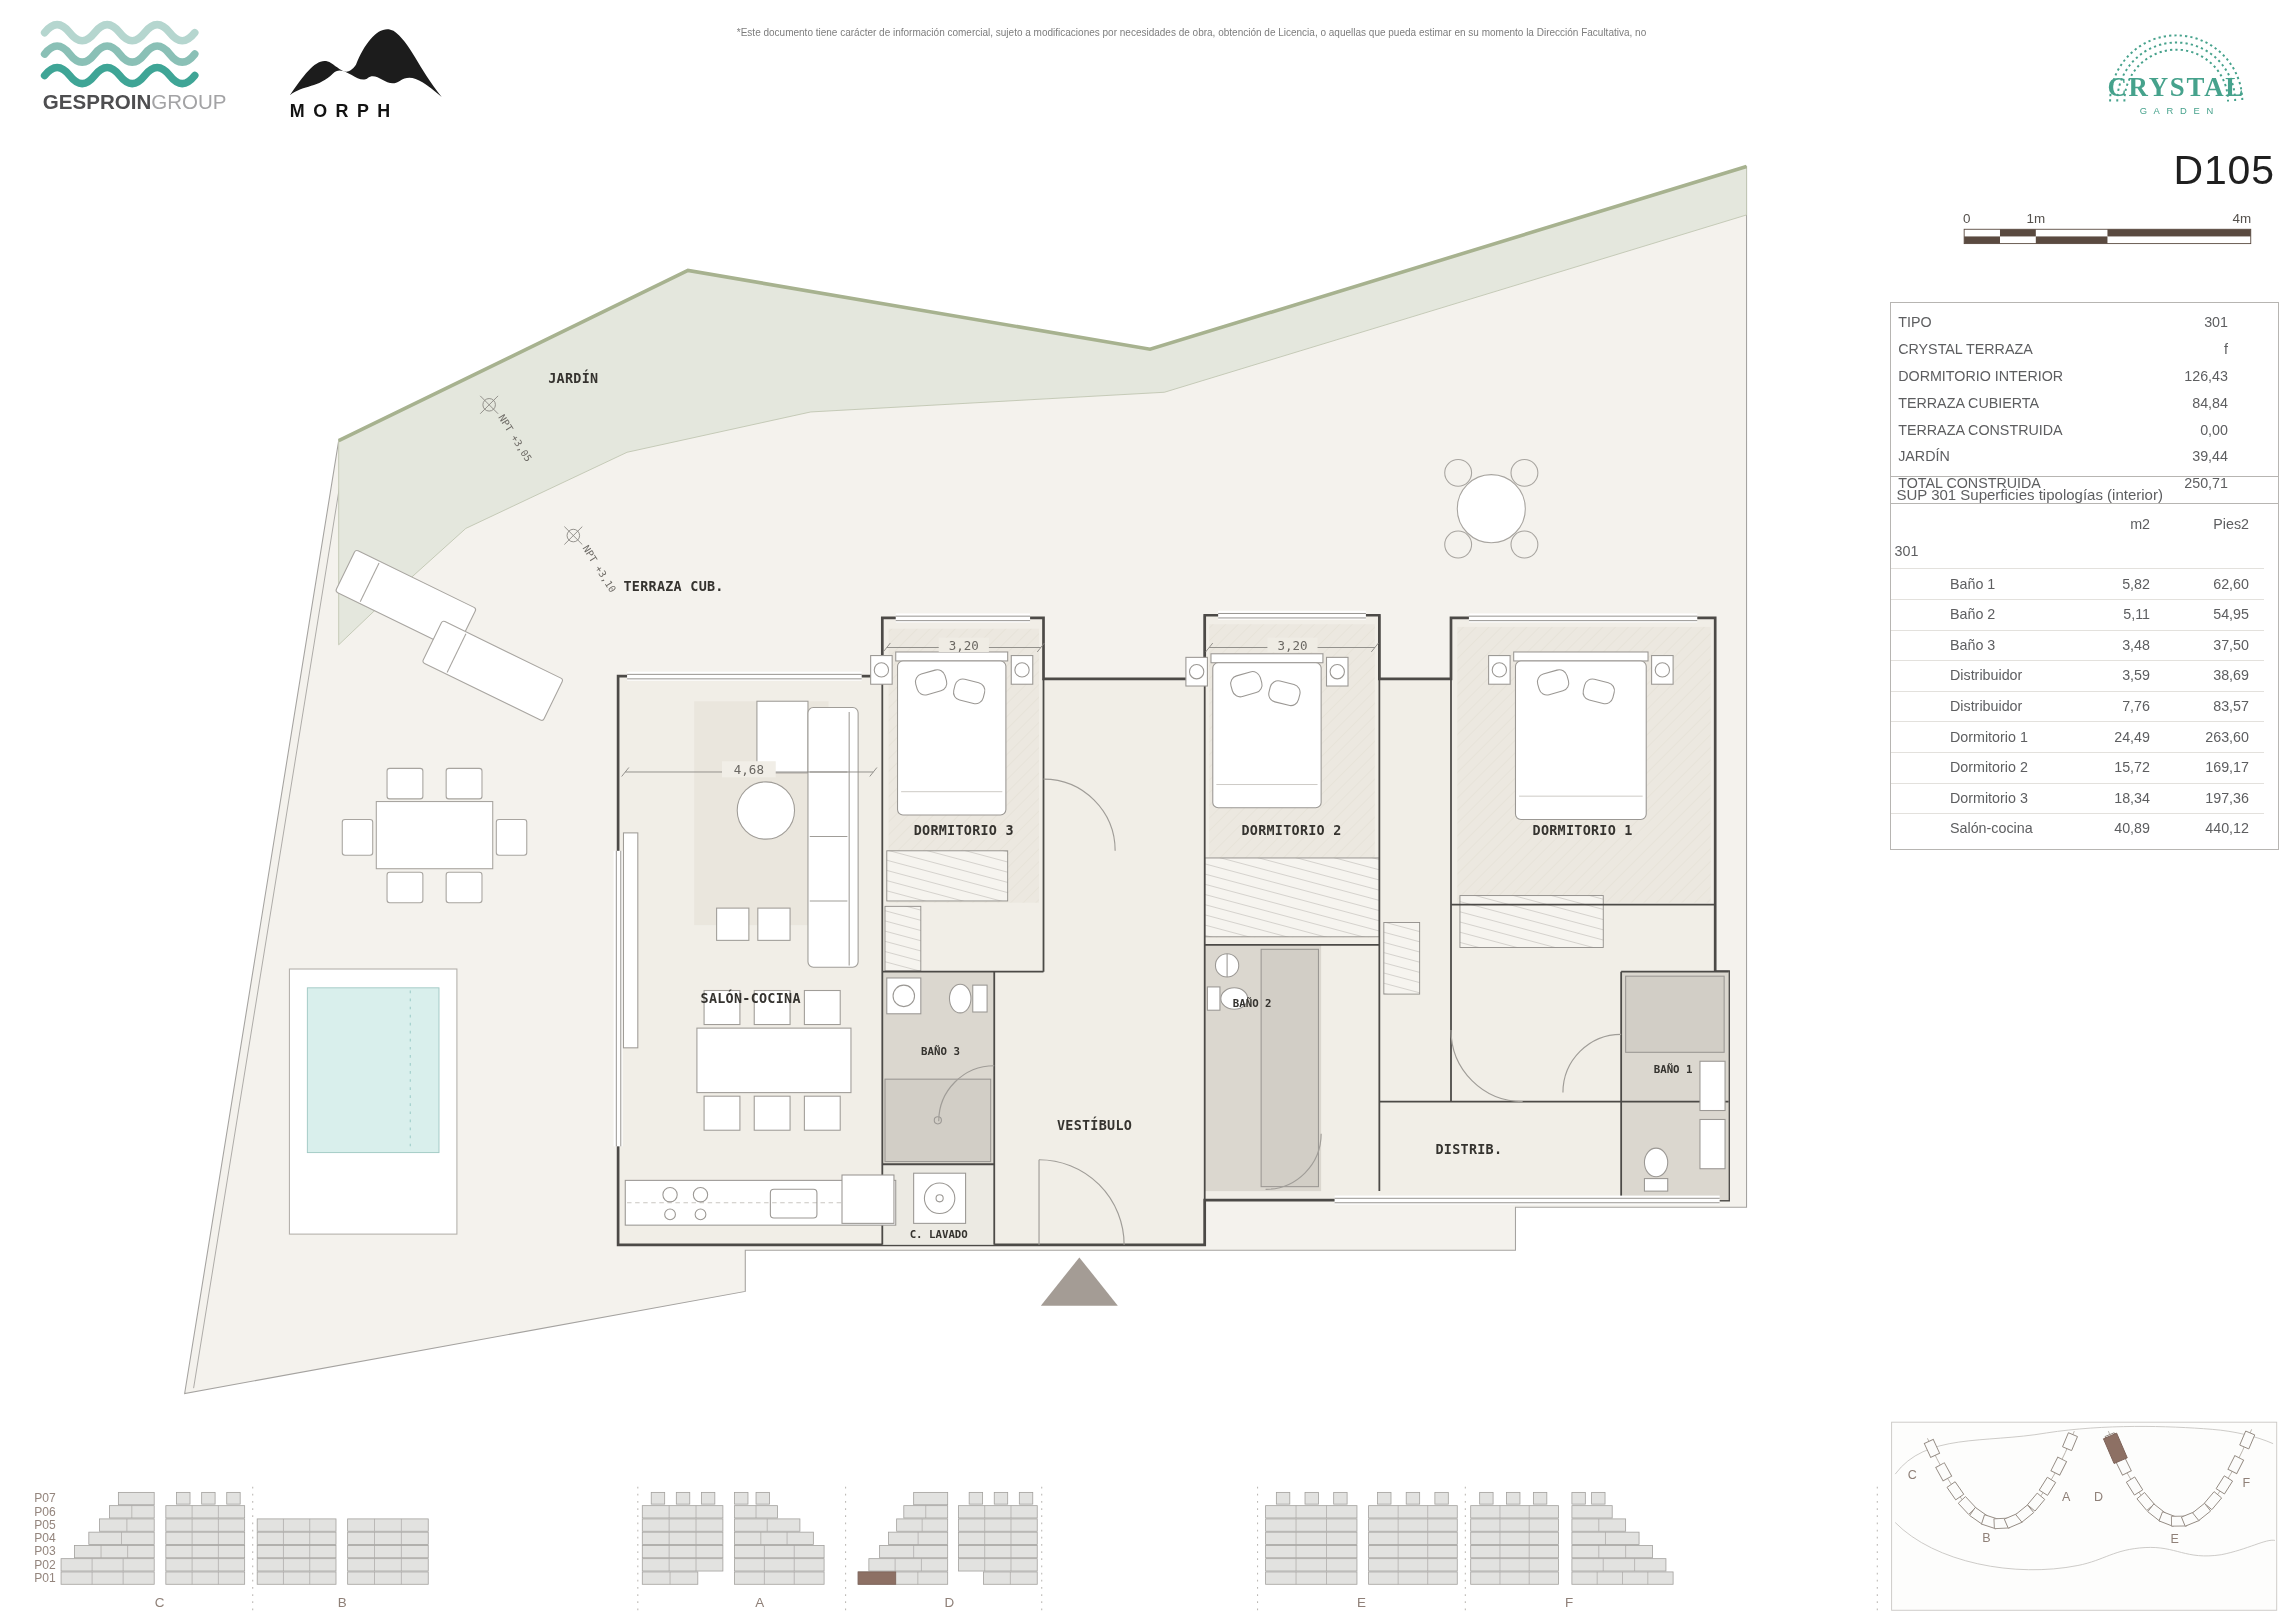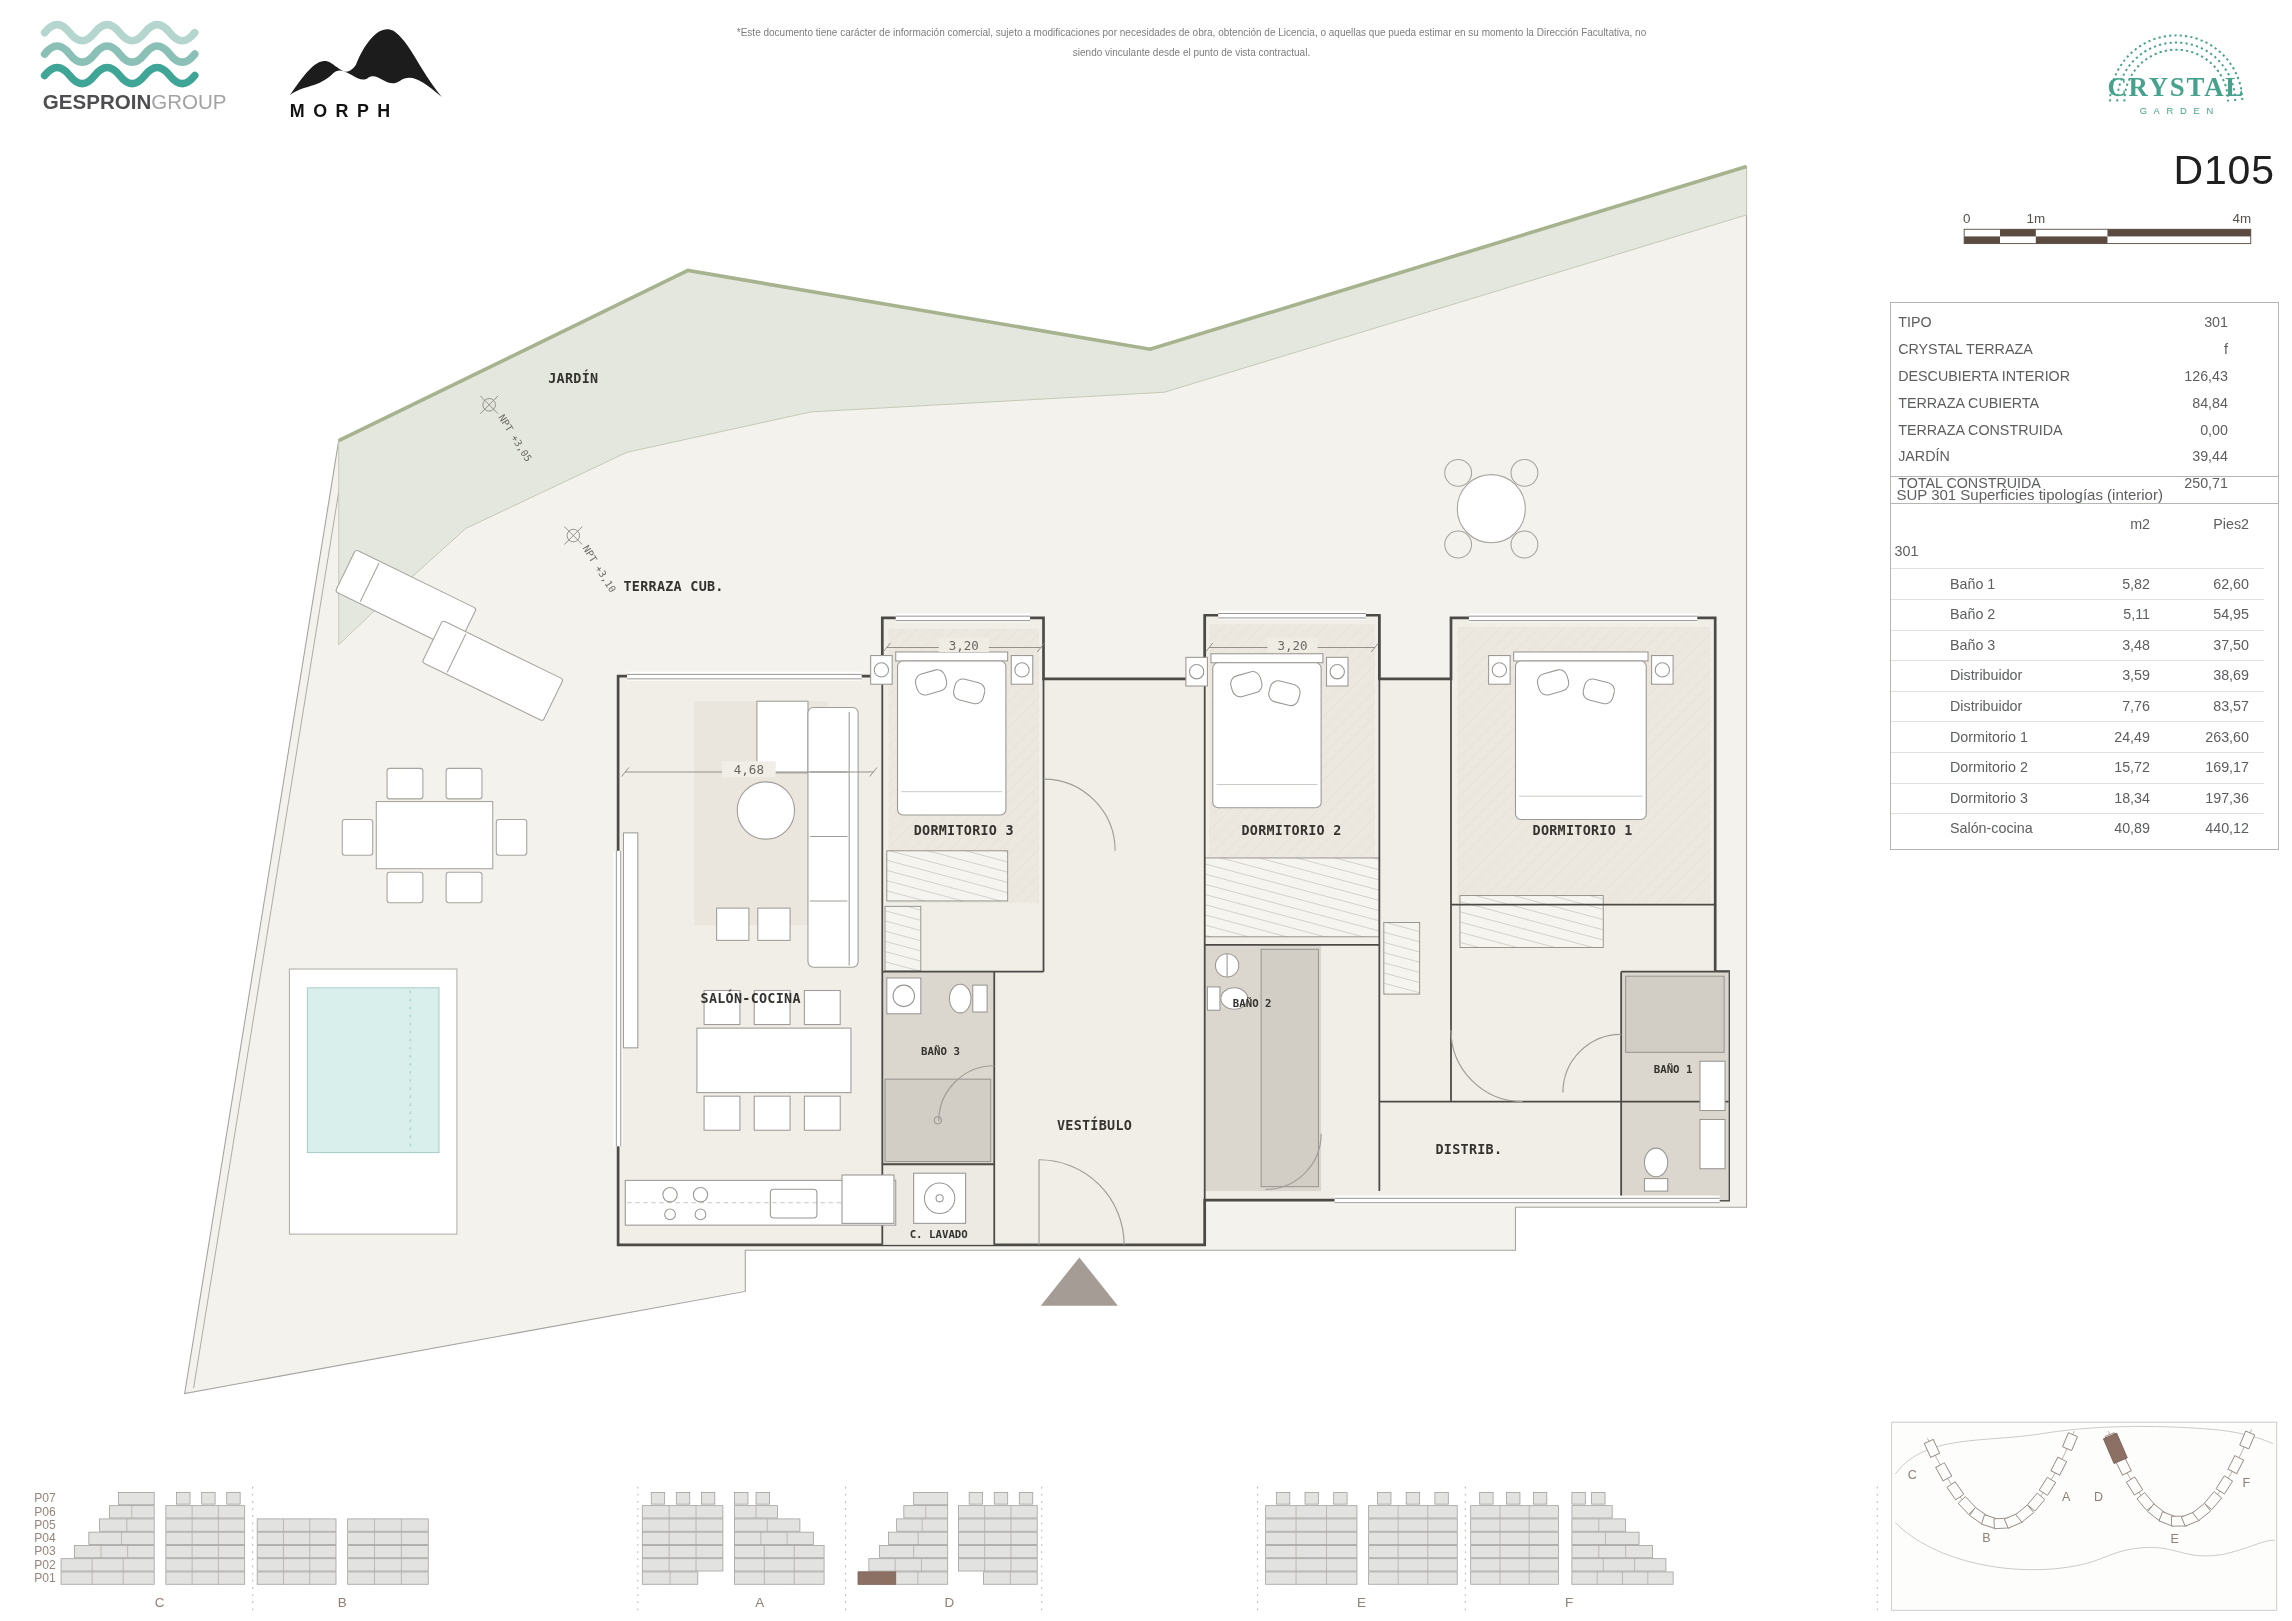--- a/index.html
+++ b/index.html
@@ -624,21 +624,20 @@
     <text x="4" y="108"><tspan class="logo-g-bold">GESPROIN</tspan><tspan class="logo-g-light">GROUP</tspan></text>
   </svg>
 
   <svg class="abs" style="left:279px;top:12.5px" width="170" height="109" viewBox="0 0 190 122">
     <path d="M12,92 C30,66 44,47 58,56 C70,64 76,72 86,58 C97,30 114,12 128,20 C146,32 156,62 182,94 C158,73 147,68 135,76 C121,86 110,64 99,73 C88,81 72,55 60,68 C44,84 28,80 12,92 Z" fill="#1c1c1c"></path>
     <text class="logo-m" x="12" y="116">MORPH</text>
   </svg>
 
   <div class="abs disc">
     <div>*Este documento tiene carácter de información comercial, sujeto a modificaciones por necesidades de obra, obtención de Licencia, o aquellas que pueda estimar en su momento la Dirección Facultativa, no</div>
-    <div>siendo vinculante desde el punto de vista contractual.</div>
   </div>
 
   <svg class="abs" style="left:2076px;top:5.4px" width="204" height="134" viewBox="0 0 228 150">
     <g fill="none" stroke="#46a28c" stroke-width="2.2" stroke-dasharray="2.5,3.5">
       <path d="M38,108 A74,74 0 0 1 186,108"></path>
       <path d="M46,108 A66,66 0 0 1 178,108"></path>
       <path d="M54,108 A58,58 0 0 1 170,108"></path>
     </g>
     <text class="logo-c1" x="112" y="102" text-anchor="middle">CRYSTAL</text>
     <text class="logo-c2" x="116" y="122" text-anchor="middle">GARDEN</text>
@@ -647,21 +646,21 @@
   <div class="abs d105">D105</div>
 
   <div class="abs t1">
     <div id="t1rows" style="display:contents"><div class="t1r">
           <span>TIPO</span>
           <span>301</span>
         </div><div class="t1r">
           <span>CRYSTAL TERRAZA</span>
           <span>f</span>
         </div><div class="t1r">
-          <span>DESCUBIERTA INTERIOR</span>
+          <span>DORMITORIO INTERIOR</span>
           <span>126,43</span>
         </div><div class="t1r">
           <span>TERRAZA CUBIERTA</span>
           <span>84,84</span>
         </div><div class="t1r">
           <span>TERRAZA CONSTRUIDA</span>
           <span>0,00</span>
         </div><div class="t1r">
           <span>JARDÍN</span>
           <span>39,44</span>

